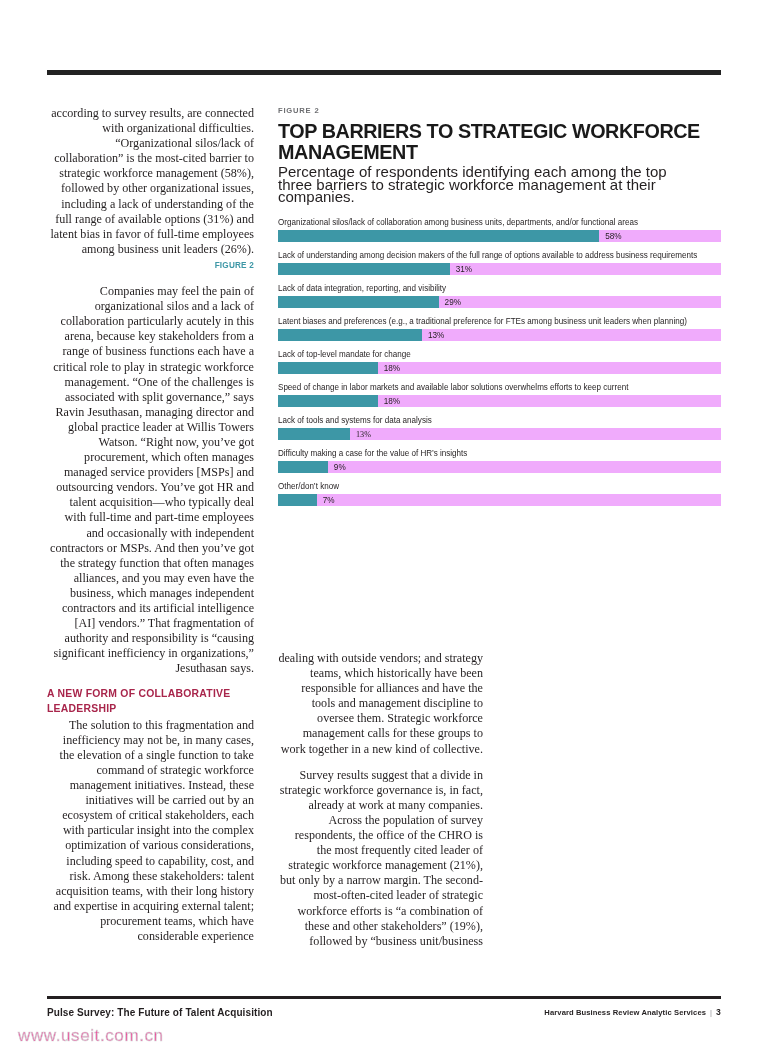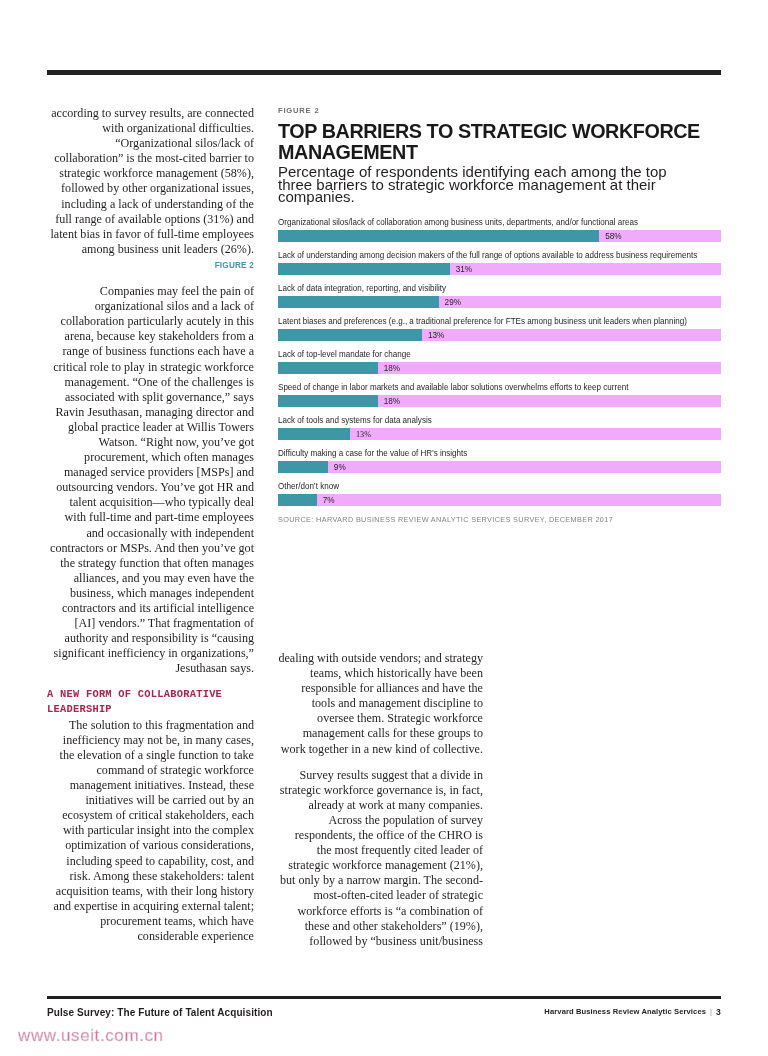--- a/index.html
+++ b/index.html
@@ -60,21 +60,21 @@
   .fig-ref {
     font-family: "Liberation Sans", "DejaVu Sans", sans-serif;
     font-size: 8.2px;
     font-weight: bold;
     letter-spacing: 0.2px;
     color: #3d97a6;
     white-space: nowrap;
   }
 
   .section-head {
-    font-family: Liberation Mono, monospace;
+    font-family: Liberation Sans, sans-serif;
     font-size: 10.4px;
     font-weight: bold;
     letter-spacing: 0.25px;
     line-height: 14.6px;
     color: #a8254b;
     margin: 4px 0 1px 0;
     text-transform: uppercase;
   }
 
   
@@ -169,21 +169,21 @@
   .footer-right {
     position: absolute;
     right: 47px;
     top: 1007px;
     font-family: "Liberation Sans", "DejaVu Sans", sans-serif;
     font-size: 7.6px;
     font-weight: bold;
     letter-spacing: 0.1px;
     color: #231f20;
     display: flex;
-    align-items: flex-start;
+    align-items: center;
     gap: 4px;
   }
   .footer-sep { color: #939598; font-weight: normal; }
   .footer-page { font-size: 8.6px; }
 
   .watermark {
     position: absolute;
     left: 18px;
     top: 1026px;
     font-family: "Liberation Sans", "DejaVu Sans", sans-serif;
@@ -273,21 +273,20 @@
         </div>
         <div class="bar-row">
           <div class="bar-label">Other/don’t know</div>
           <div class="bar-track">
             <div class="bar-fill" style="width: 38.7625px; background: rgb(61, 151, 166);"></div>
             <div class="bar-value" style="left: 44.7625px;">7%</div>
           </div>
         </div>
       </div>
 
-    <div class="fig-source">SOURCE: HARVARD BUSINESS REVIEW ANALYTIC SERVICES SURVEY, DECEMBER 2017</div>
   </div>
 
   <div class="col-mid-bottom">
     <p class="body">dealing with outside vendors; and strategy teams, which historically have been responsible for alliances and have the tools and management discipline to oversee them. Strategic workforce management calls for these groups to work together in a new kind of collective.</p>
     <p class="body">Survey results suggest that a divide in strategic workforce governance is, in fact, already at work at many companies. Across the population of survey respondents, the office of the CHRO is the most frequently cited leader of strategic workforce management (21%), but only by a narrow margin. The second-most-often-cited leader of strategic workforce efforts is “a combination of these and other stakeholders” (19%), followed by “business unit/business</p>
   </div>
 
   <div class="footer-rule"></div>
   <div class="footer-left">Pulse Survey: The Future of Talent Acquisition</div>
   <div class="footer-right">

